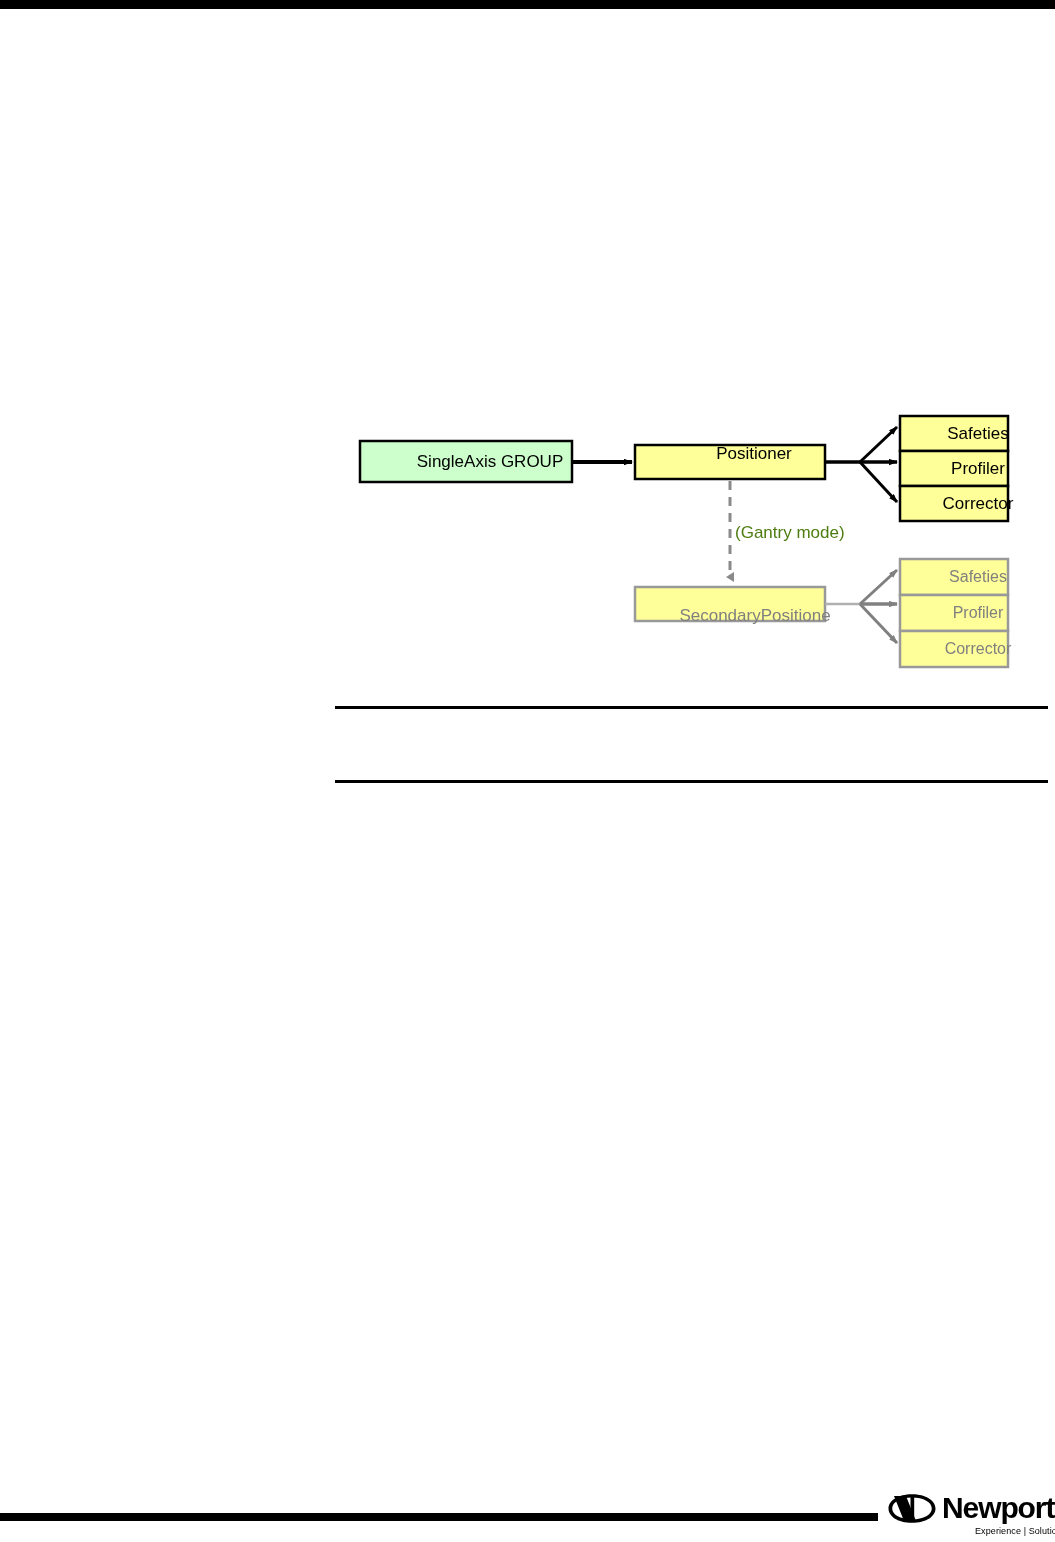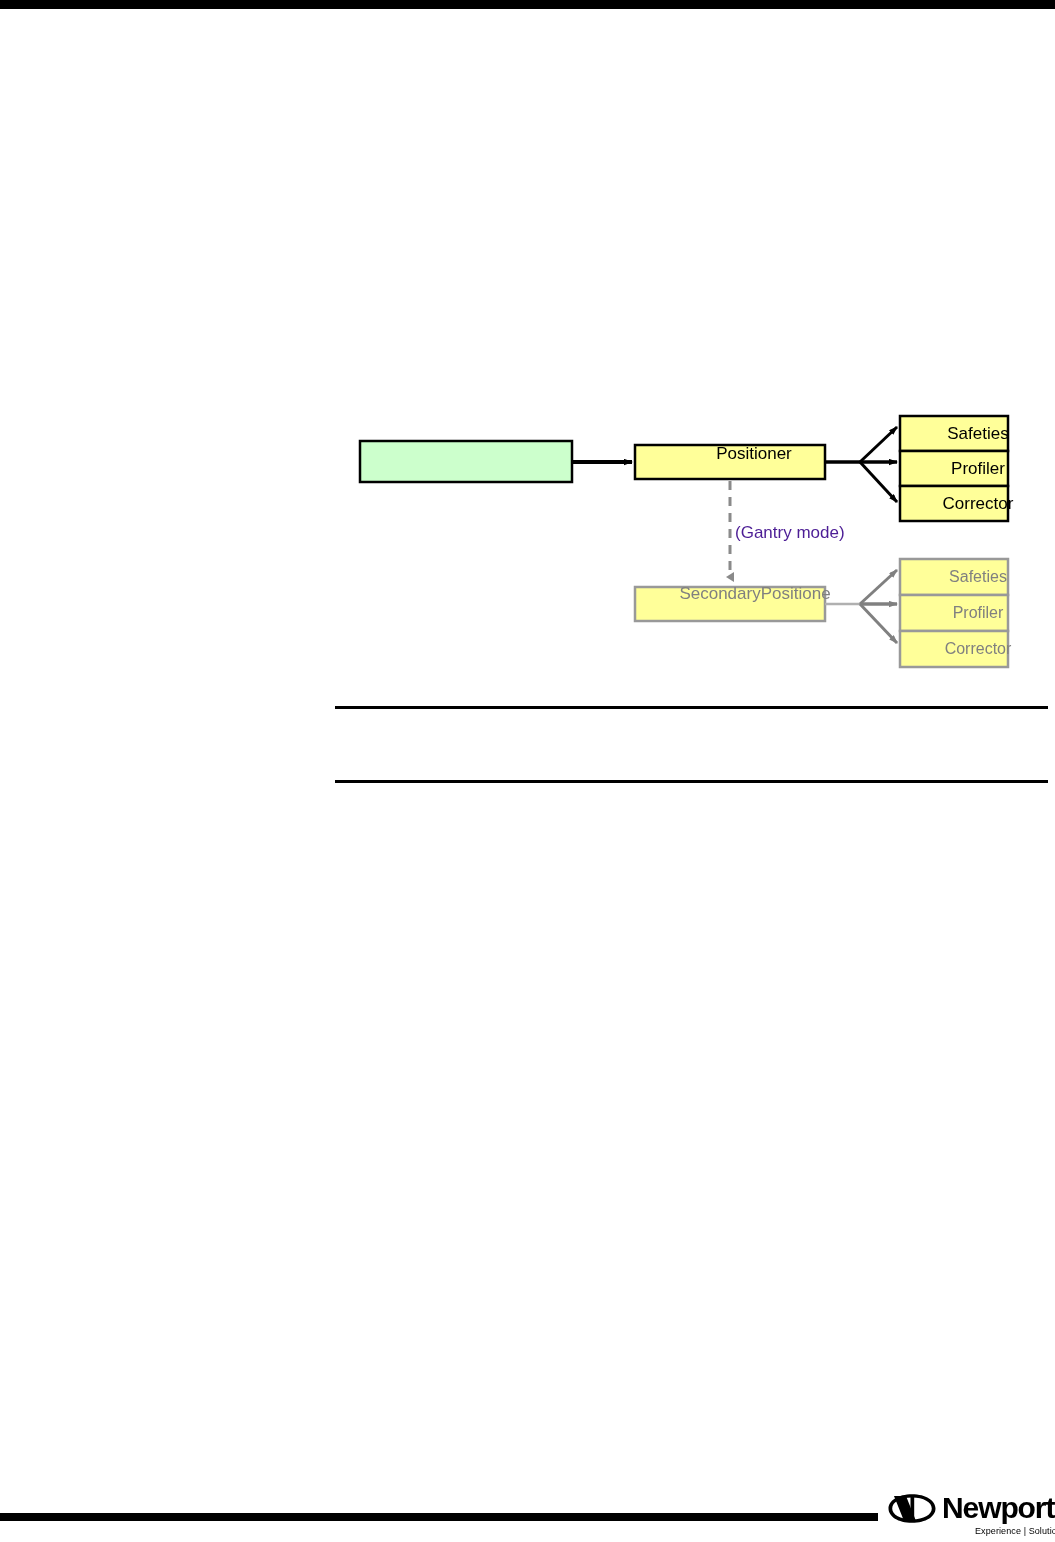--- a/index.html
+++ b/index.html
@@ -98,21 +98,21 @@
     margin-left: 24px;
   }
   .node-label.active  { color: #000000; }
   .node-label.dimmed  { color: #808080; }
   .node-label.small   { font-size: 16px; }
 
   .gantry-caption {
     position: absolute;
     font-family: "Liberation Sans", sans-serif;
     font-size: 17px;
-    color: #4c1d95;
+    color: #4d7c0f;
     white-space: nowrap;
   }
 
   
   #caption-rule-top {
     position: absolute;
     left: 335px;
     top: 706px;
     width: 713px;
     height: 3px;
@@ -180,28 +180,29 @@
     <line x1="525" y1="57" x2="562" y2="97" stroke="#000000" stroke-width="3" marker-end="url(#arrow-black)"></line>
 
     <line x1="395" y1="76" x2="395" y2="172" stroke="#8a8a8a" stroke-width="3" stroke-dasharray="9 7" marker-end="url(#arrow-gray-dash)"></line>
 
     <line x1="490" y1="199" x2="525" y2="199" stroke="#b0b0b0" stroke-width="2.5"></line>
     <line x1="525" y1="199" x2="562" y2="165" stroke="#808080" stroke-width="3" marker-end="url(#arrow-gray)"></line>
     <line x1="525" y1="199" x2="562" y2="199" stroke="#808080" stroke-width="3.5" marker-end="url(#arrow-gray)"></line>
     <line x1="525" y1="199" x2="562" y2="238" stroke="#808080" stroke-width="3" marker-end="url(#arrow-gray)"></line>
   </svg>
 
+  <div class="node-label active" style="left:25px; top:36px; width:212px; height:41px;">SingleAxis GROUP</div>
 
   <div class="node-label active" style="left:300px; top:40px; width:190px; height:18px;">Positioner</div>
 
   <div class="node-label active" style="left:565px; top:11px; width:108px; height:35px;">Safeties</div>
   <div class="node-label active" style="left:565px; top:46px; width:108px; height:35px;">Profiler</div>
   <div class="node-label active" style="left:565px; top:81px; width:108px; height:35px;">Corrector</div>
 
-  <div class="node-label dimmed" style="left:302px; top:172px; width:188px; height:34px;">SecondaryPositione</div>
+  <div class="node-label dimmed" style="left:302px; top:194px; width:188px; height:34px;">SecondaryPositione</div>
 
   <div class="node-label dimmed small" style="left:565px; top:154px; width:108px; height:36px;">Safeties</div>
   <div class="node-label dimmed small" style="left:565px; top:190px; width:108px; height:36px;">Profiler</div>
   <div class="node-label dimmed small" style="left:565px; top:226px; width:108px; height:36px;">Corrector</div>
 
   <div class="gantry-caption" style="left:400px; top:118px;">(Gantry mode)</div>
 </div>
 
 <div id="caption-rule-top"></div>
 <div id="caption-body"></div>

